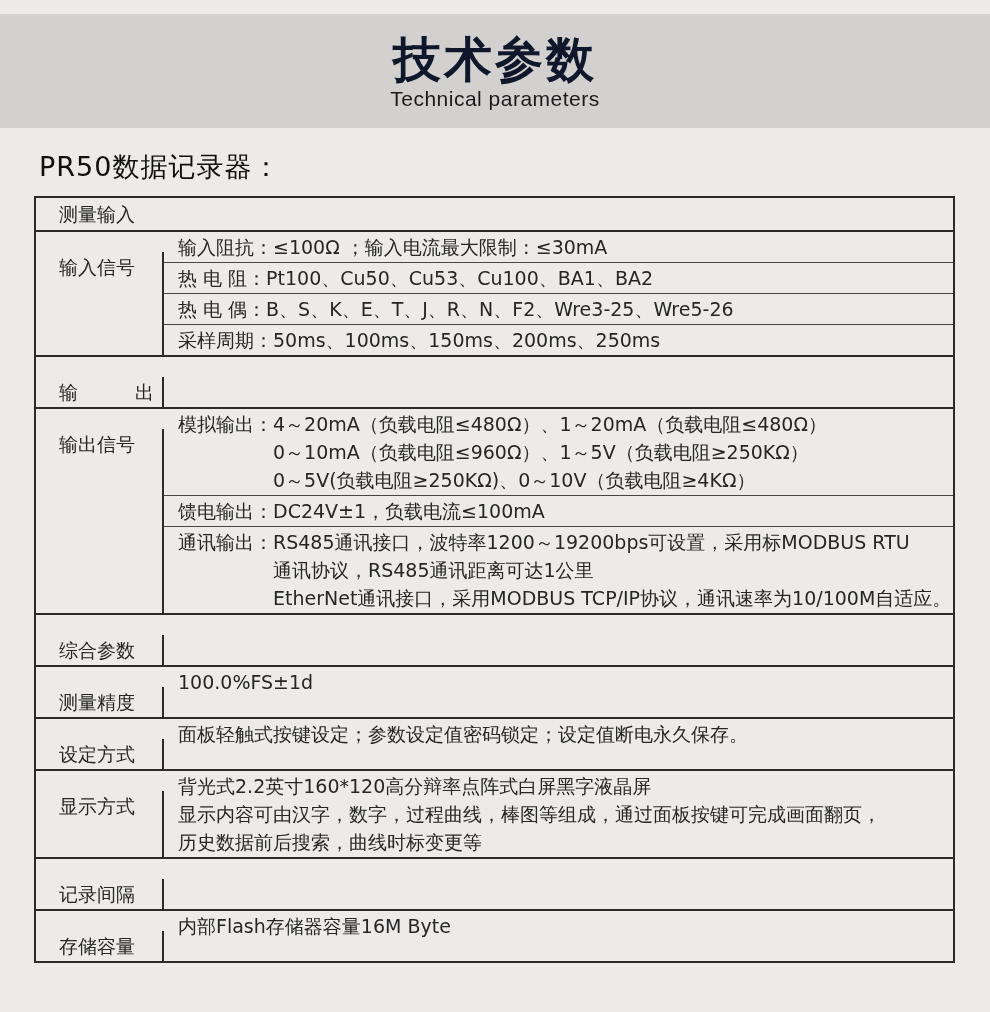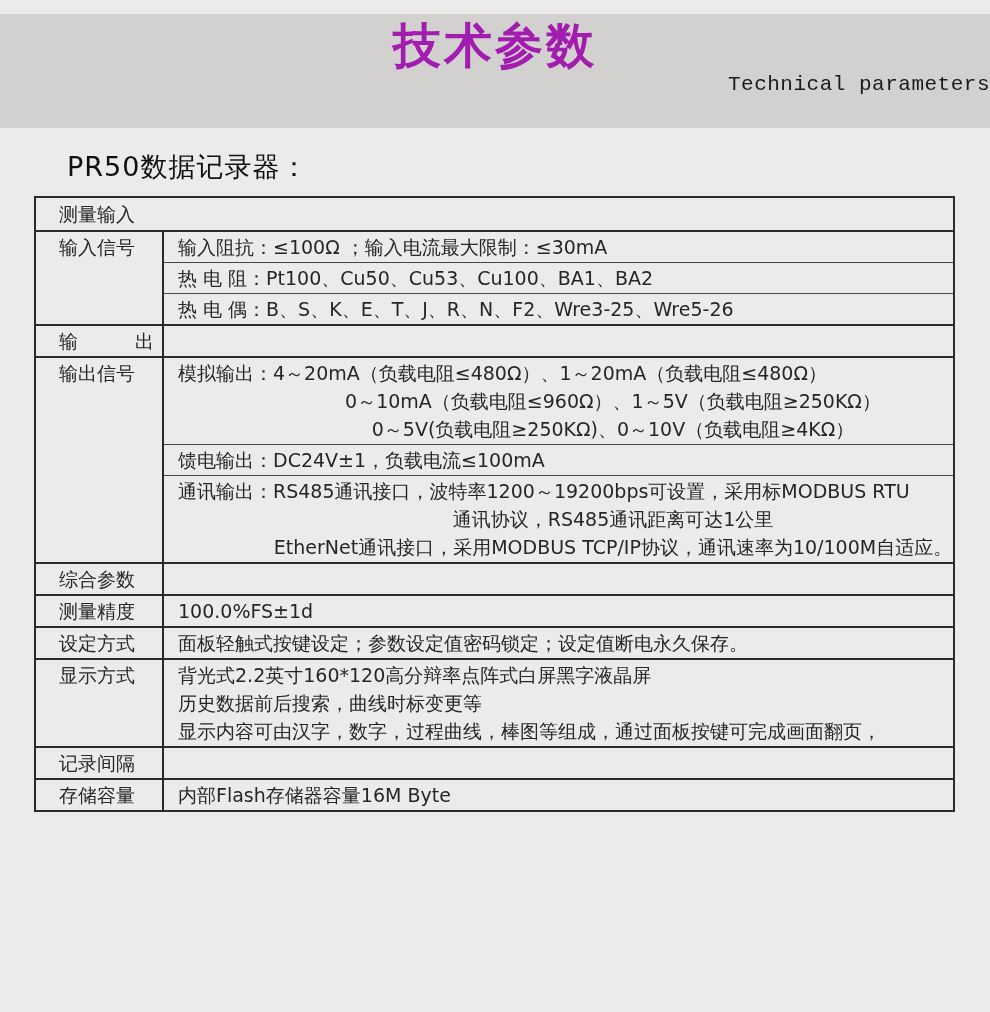--- a/index.html
+++ b/index.html
@@ -8,51 +8,51 @@
     position:relative;
     background:#ECEBE9;
     color:#262626;
     font-family:"DejaVu Sans","Liberation Sans",sans-serif;
   }
   .band {
     position:absolute; left:0; top:14px; width:990px; height:114px;
     background:#D3D1D0; text-align:center;
   }
   .title {
-    margin-top:4px;
-    font-size:48px; font-weight:900; letter-spacing:3px; color:#a21caf;
+    margin-top:18px;
+    font-size:48px; font-weight:900; letter-spacing:3px; color:#0f172a;
     line-height:1.15;
   }
   .subtitle {
     font-size:21px; color:#1b1b1b; letter-spacing:0.5px; line-height:1.1;
-    font-family:Liberation Mono, monospace;
-    text-align:right;
+    font-family:Liberation Sans, sans-serif;
   }
   .product-heading {
     position:absolute; left:39px; top:149px;
-    font-size:27px; color:#101010; letter-spacing:1px;margin-left:28px;
+    font-size:27px; color:#101010; letter-spacing:1px;
   }
   .spec-table {
     position:absolute; left:34px; top:196px; width:921px;
     border:2px solid #2E2A29;
     font-size:19px; line-height:28px;
   }
   .row { display:flex; border-top:2px solid #2E2A29; }
   .row:first-child { border-top:none; }
   .section-full { flex:1; padding:2px 5px 2px 23px; }
   .label-cell {
     flex:0 0 128px; width:128px;
     border-right:2px solid #2E2A29;
     padding:1px 0 1px 23px;
+    margin-top:20px;
   }
   .value-cell { flex:1; min-width:0; }
   .group { border-top:1px solid #4A4544; padding:1px 0 1px 14px; }
   .group:first-child { border-top:none; }
   .line { white-space:nowrap; }
-  .line.indent { padding-left:95px;text-align:center; }
+  .line.indent { padding-left:95px; }
 </style>
 </head>
 <body style="background: rgb(236, 235, 233); color: rgb(38, 38, 38);">
 
 <div class="band" style="background: rgb(211, 209, 208);">
   <div class="title">技术参数</div>
   <div class="subtitle">Technical parameters</div>
 </div>
 
 <div class="product-heading">PR50数据记录器：</div>
@@ -65,20 +65,23 @@
       <div class="label-cell">输入信号</div>
       <div class="value-cell">
         <div class="group">
           <div class="line">输入阻抗：≤100Ω ；输入电流最大限制：≤30mA</div>
         </div>
         <div class="group">
           <div class="line">热 电 阻：Pt100、Cu50、Cu53、Cu100、BA1、BA2</div>
         </div>
         <div class="group">
           <div class="line">热 电 偶：B、S、K、E、T、J、R、N、F2、Wre3-25、Wre5-26</div>
+        </div>
+        <div class="group">
+          <div class="line">采样周期：50ms、100ms、150ms、200ms、250ms</div>
         </div>
       </div>
     </div>
     <div class="row">
       <div class="label-cell">输　　　出</div>
       <div class="value-cell"></div>
     </div>
     <div class="row">
       <div class="label-cell">输出信号</div>
       <div class="value-cell">
@@ -115,22 +118,22 @@
         <div class="group">
           <div class="line">面板轻触式按键设定；参数设定值密码锁定；设定值断电永久保存。</div>
         </div>
       </div>
     </div>
     <div class="row">
       <div class="label-cell">显示方式</div>
       <div class="value-cell">
         <div class="group">
           <div class="line">背光式2.2英寸160*120高分辩率点阵式白屏黑字液晶屏</div>
+          <div class="line">显示内容可由汉字，数字，过程曲线，棒图等组成，通过面板按键可完成画面翻页，</div>
           <div class="line">历史数据前后搜索，曲线时标变更等</div>
-          <div class="line">显示内容可由汉字，数字，过程曲线，棒图等组成，通过面板按键可完成画面翻页，</div>
         </div>
       </div>
     </div>
     <div class="row">
       <div class="label-cell">记录间隔</div>
     </div>
     <div class="row">
       <div class="label-cell">存储容量</div>
       <div class="value-cell">
         <div class="group">

